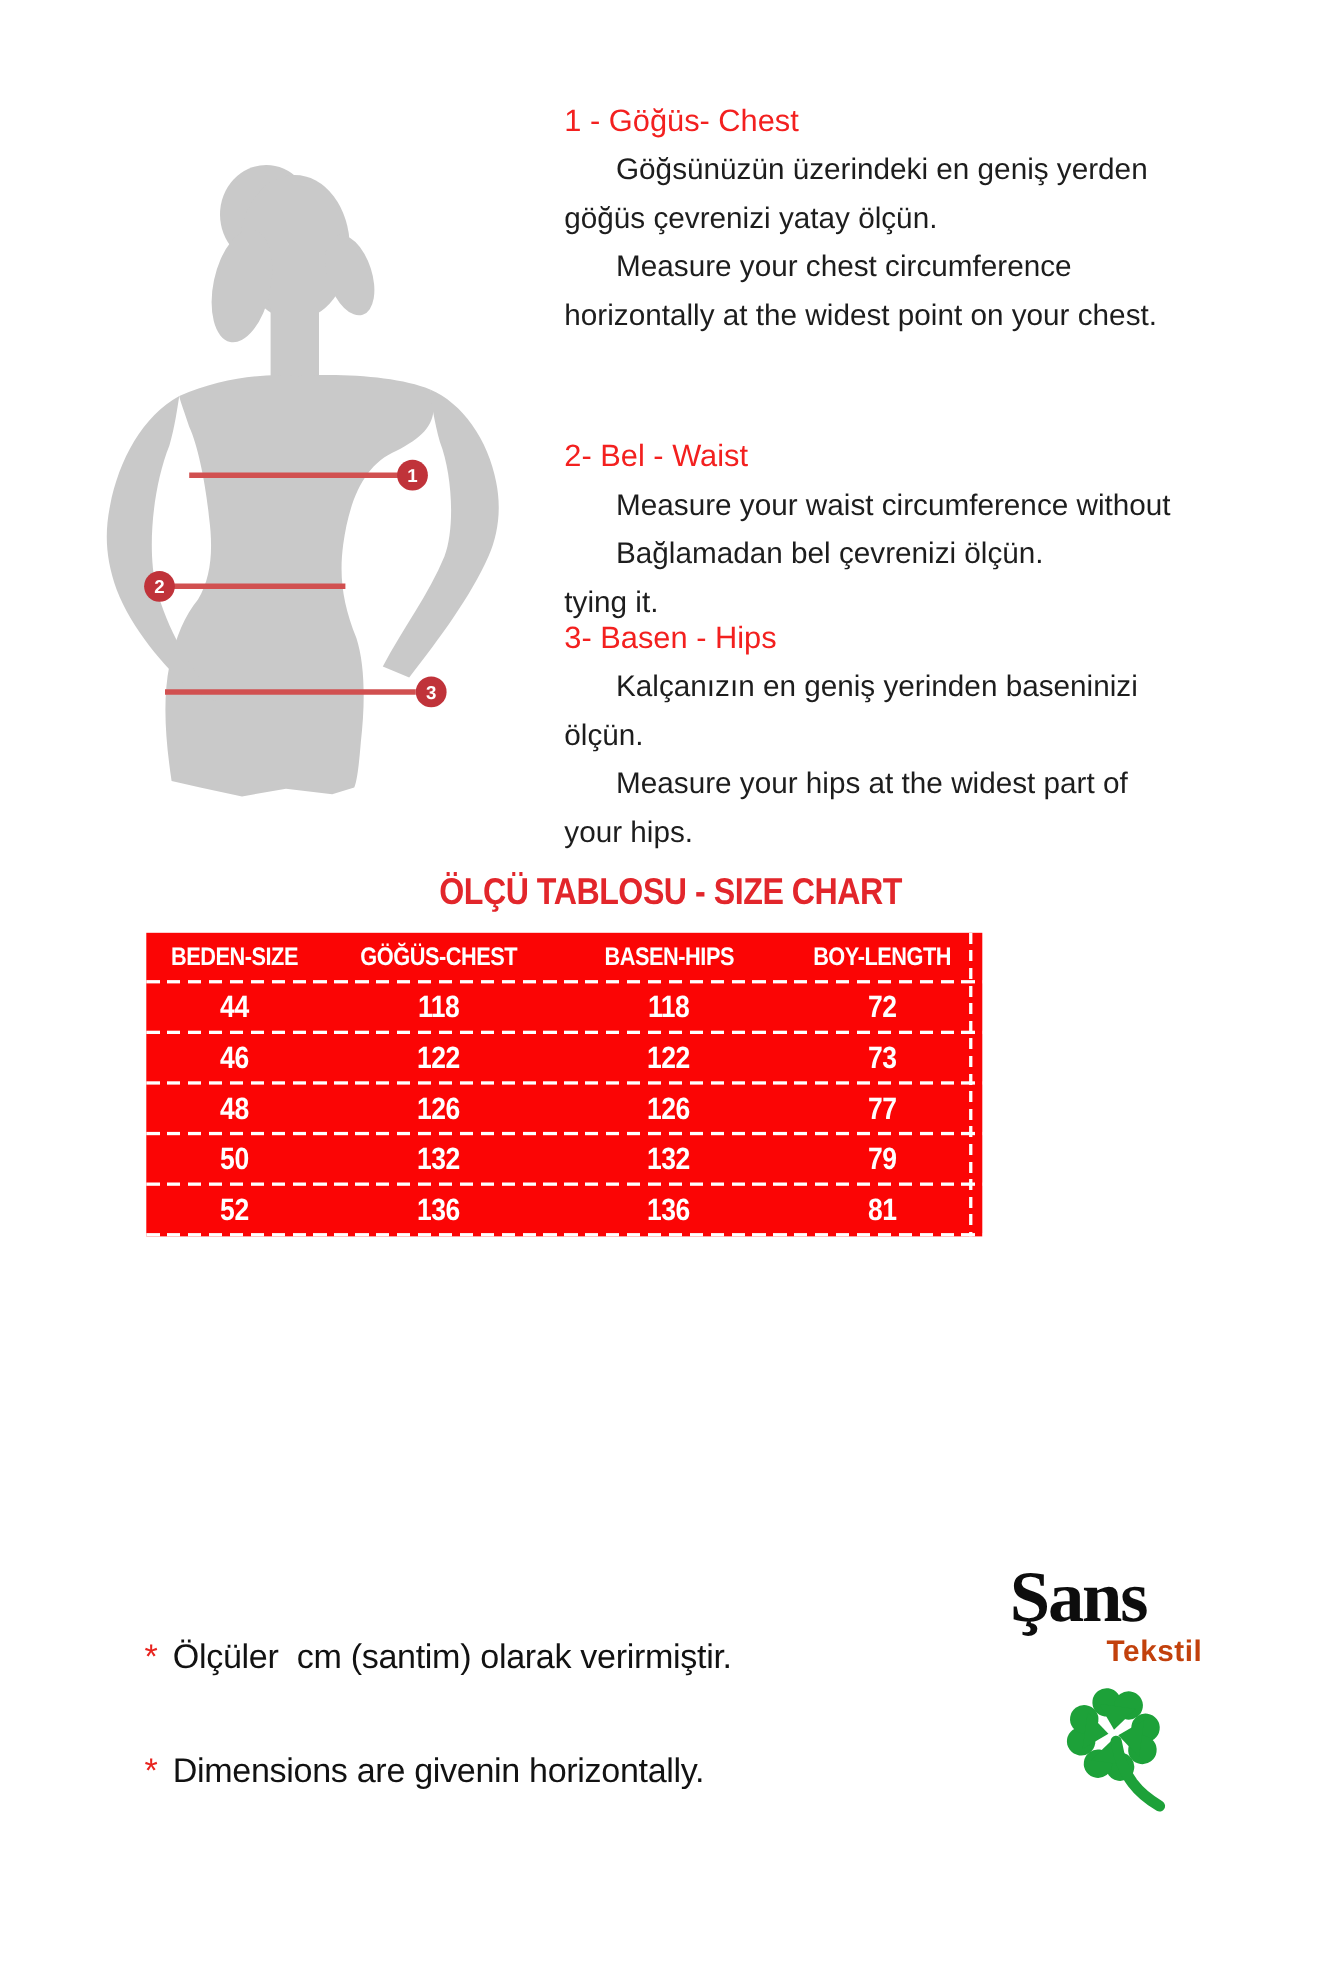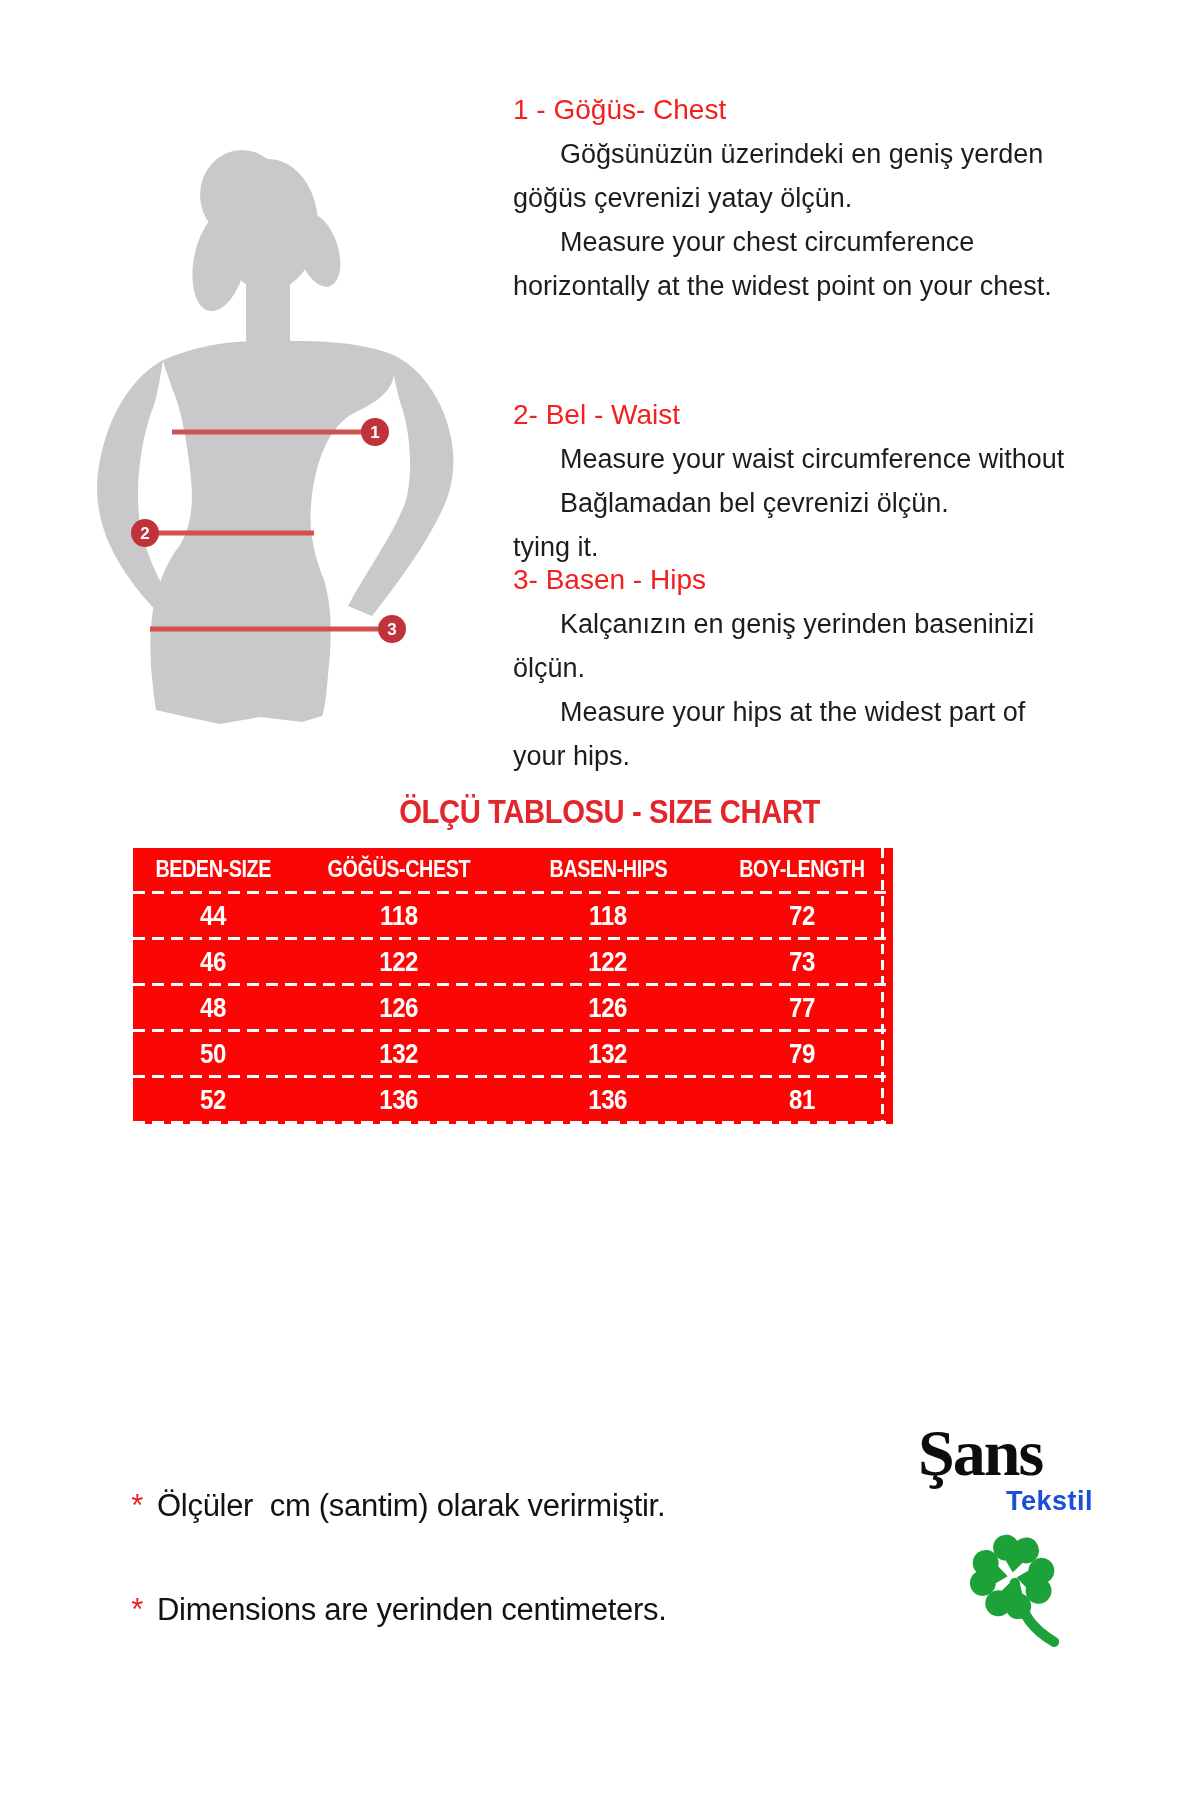--- a/index.html
+++ b/index.html
@@ -33,21 +33,21 @@
   
   .note{position:absolute;left:98px;font-size:31px;font-weight:normal;color:#121212;
         white-space:pre;letter-spacing:-0.3px;}
   .note .star{color:#e8241f;margin-right:14px;}
   .note1{top:1452px;} .note2{top:1556px;}
 
   
   .brand{position:absolute;left:918px;top:1420px;font-family:"Liberation Serif", serif;
          font-weight:bold;font-size:66px;line-height:66px;color:#0d0d0d;letter-spacing:-2px;}
   .brand-sub{position:absolute;left:1006px;top:1486px;font-size:27px;font-weight:bold;
-             color:#1d4ed8;letter-spacing:0.5px;}
+             color:#c2410c;letter-spacing:0.5px;}
   .clover-svg{position:absolute;left:948px;top:1515px;width:135px;height:135px;}
 </style>
 </head>
 <body>
 
 <div class="canvas">
 
   <svg class="figure-svg" viewBox="0 0 420 660">
     <g fill="#c9c9c9">
       <ellipse cx="182" cy="95" rx="42" ry="45"></ellipse>
@@ -211,21 +211,21 @@
     </div>
     <div class="hdash"></div>
 
     <div class="vdash"></div>
   </div>
 
   <div class="note note1">
     <span class="star">*</span><span>Ölçüler  cm (santim) olarak verirmiştir.</span>
   </div>
   <div class="note note2">
-    <span class="star">*</span><span>Dimensions are yerinden centimeters.</span>
+    <span class="star">*</span><span>Dimensions are givenin horizontally.</span>
   </div>
 
   <div class="brand">Şans</div>
   <div class="brand-sub">Tekstil</div>
 
   <svg class="clover-svg" viewBox="0 0 120 120">
     <g transform="translate(57,55) rotate(8)" fill="#1da139" stroke="none">
       <g>
         <circle cx="-9" cy="-25" r="11.5"></circle>
           <circle cx="9" cy="-25" r="11.5"></circle>

